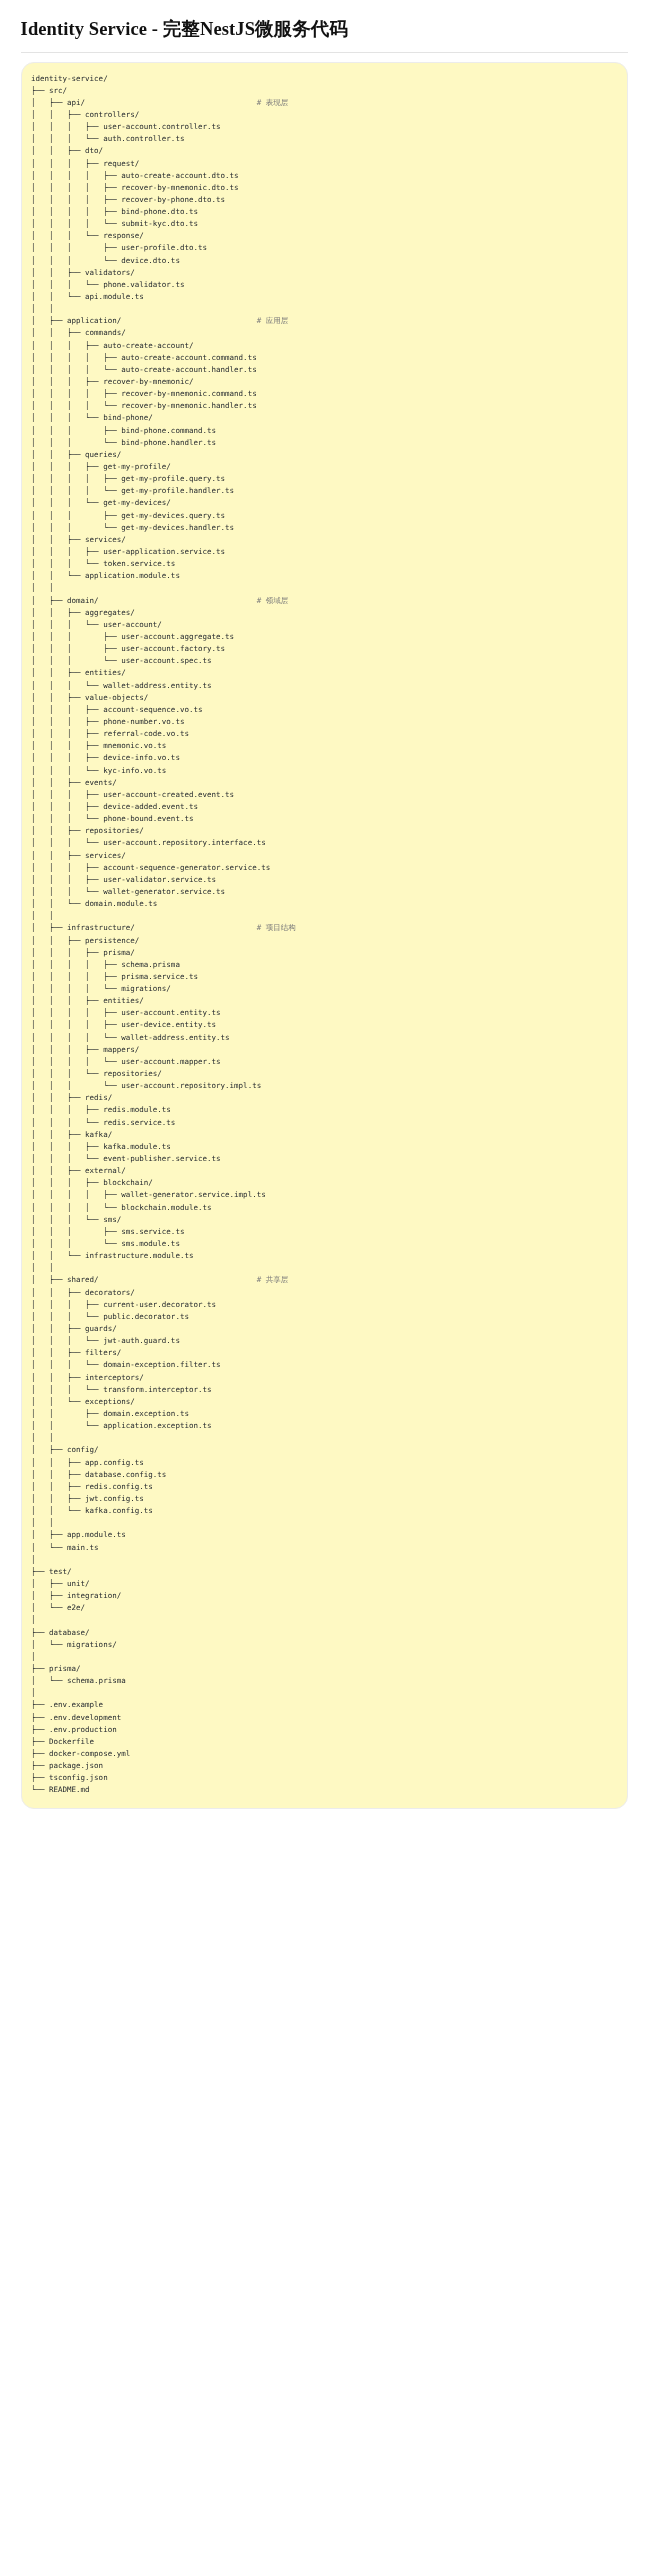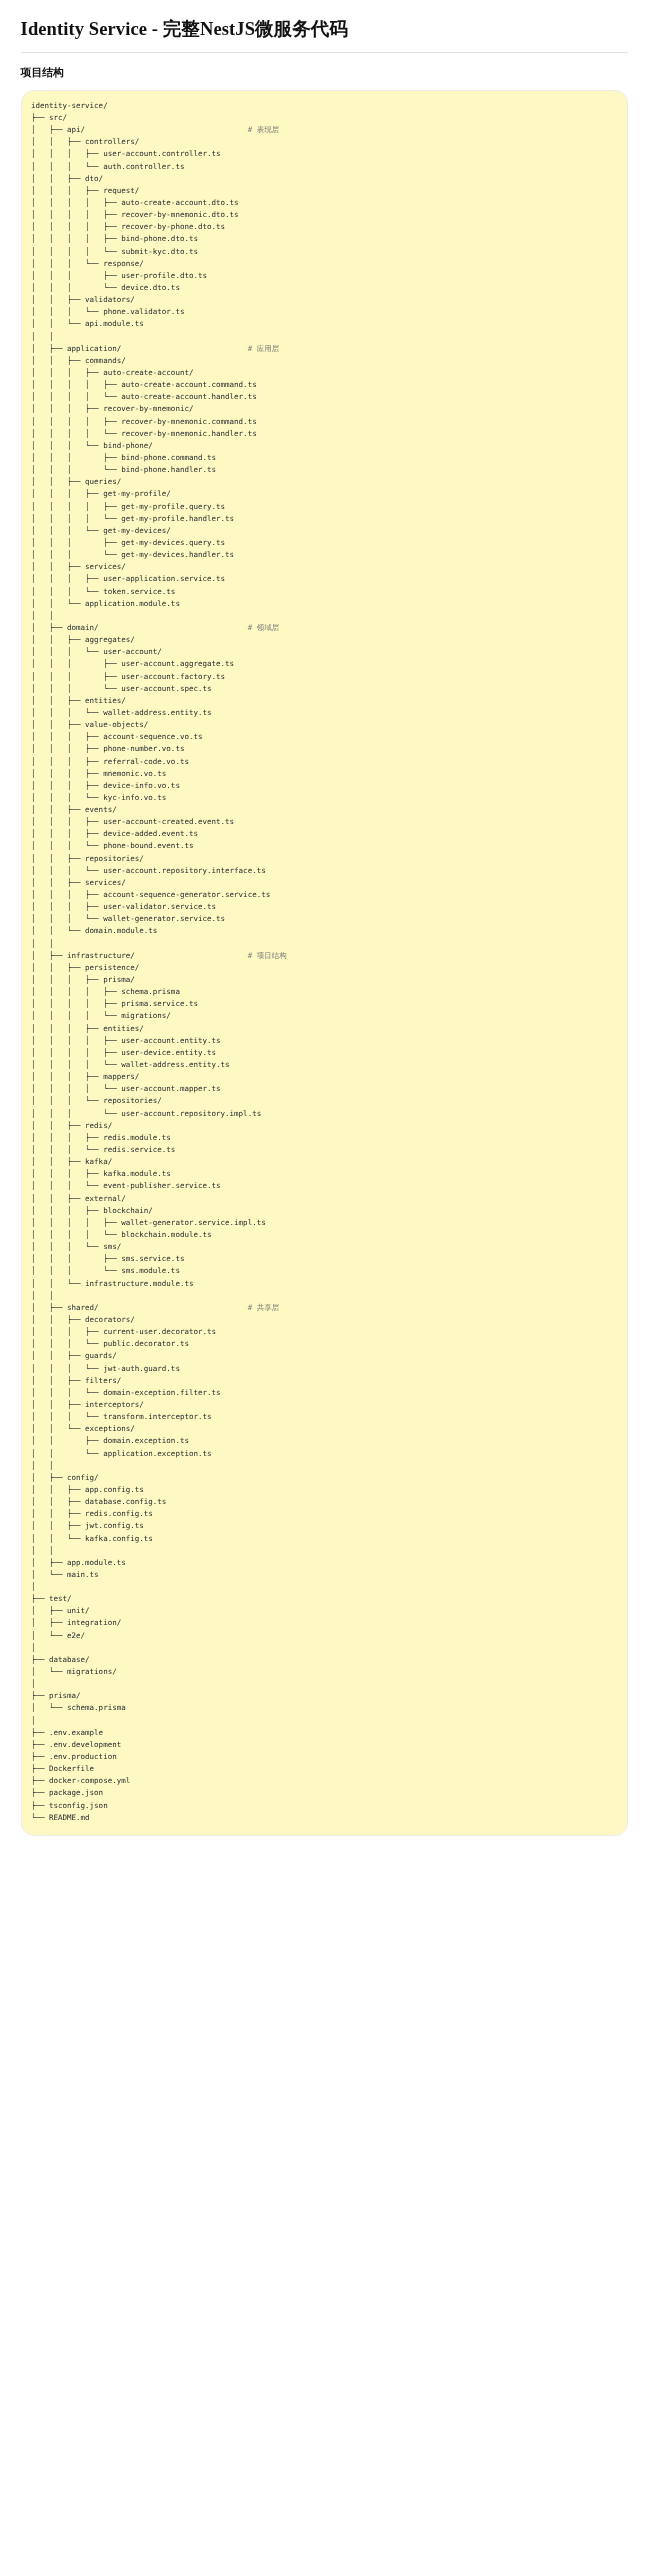--- a/index.html
+++ b/index.html
@@ -52,32 +52,32 @@
     margin: 0;
     font-family: "DejaVu Sans Mono", "Liberation Mono", monospace;
     font-size: 7.5px;
     line-height: 1.62;
     color: #24292e;
     white-space: pre;
     tab-size: 4;
   }
   .tree .cmt {
     color: #7a7a7a;
+    margin-left: 9px;
   }
 </style>
 </head>
 <body>
 
 <div class="page">
 
   <h1 class="doc-title">Identity Service - 完整NestJS微服务代码</h1>
 
   <hr class="title-rule">
 
-  <h2 class="section-heading">项目结构</h2>
 
   <div class="code-block">
     <pre class="tree">identity-service/
 ├── src/
 │   ├── api/                                    <span class="cmt"># 表现层</span>
 │   │   ├── controllers/
 │   │   │   ├── user-account.controller.ts
 │   │   │   └── auth.controller.ts
 │   │   ├── dto/
 │   │   │   ├── request/

